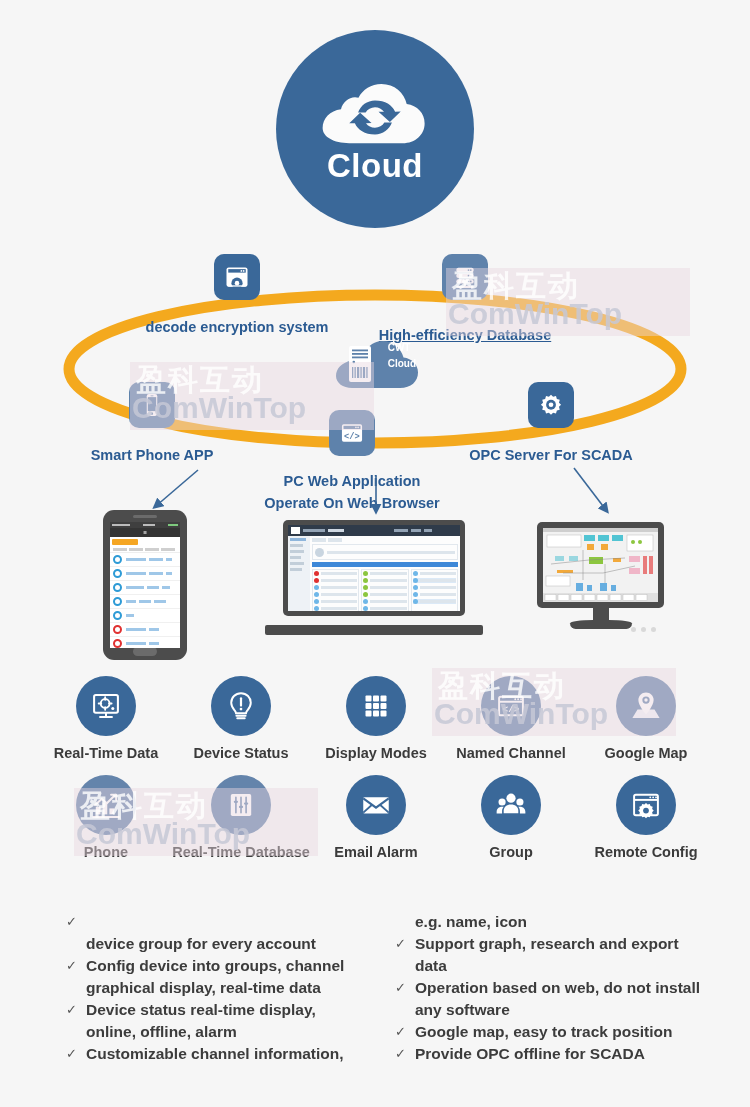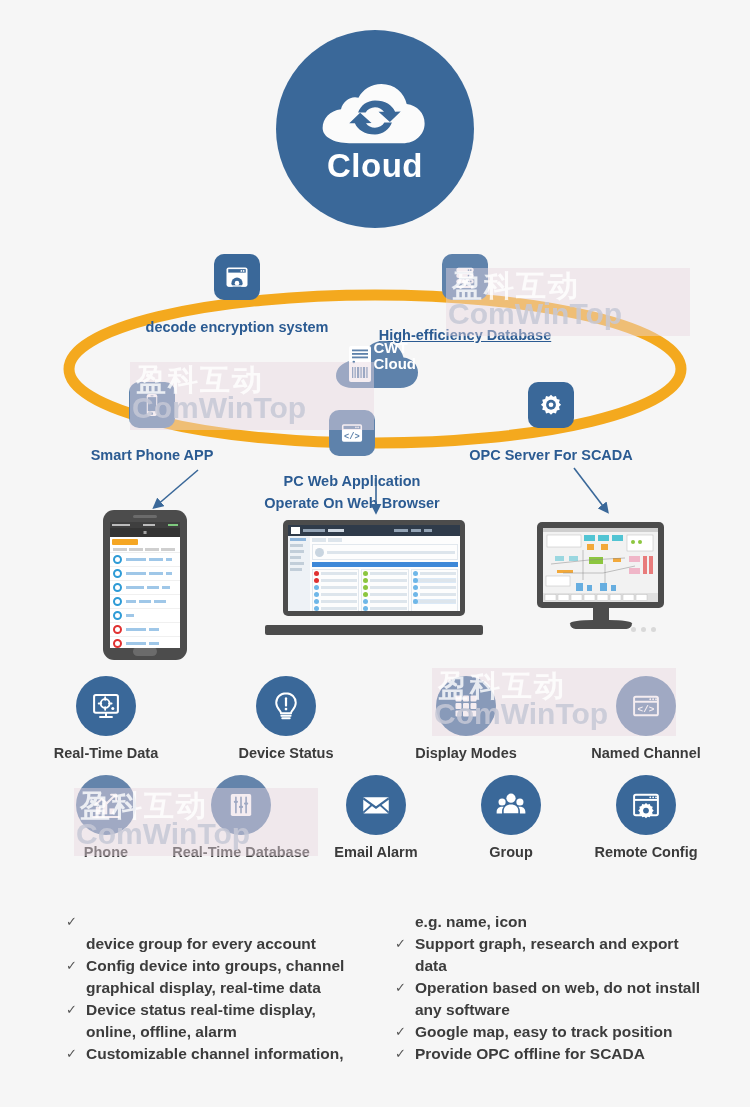--- a/index.html
+++ b/index.html
@@ -52,21 +52,21 @@
   .node-ico.soft { background:#5e82ab; }
   .node-lbl {
     margin-top:7px; font-size:14.5px; font-weight:bold; color:#2b5b92;
     text-align:center; white-space:nowrap; line-height:16px;
   }
   .node-lbl.multi { white-space:normal; }
 
   
   .cwt { position:absolute; left:332px; top:332px; width:88px; height:62px; }
   .cwt-text {
-    position:absolute; right:4px; top:8px; color:#fff; font-size:15px;
+    position:absolute; right:4px; top:8px; color:#fff; font-size:10px;
     font-weight:bold; line-height:16px; text-align:left;
   }
 
   
   .arrow { position:absolute; }
 
   .phone {
     position:absolute; left:103px; top:510px; width:84px; height:150px;
     background:#4c4c4c; border-radius:11px; padding:12px 7px;
   }
@@ -590,20 +590,31 @@
             <path d="M6 15h28" stroke="#fff" stroke-width="2.3"></path>
             <circle cx="25" cy="12" r="1.1" fill="#fff"></circle>
               <circle cx="28.4" cy="12" r="1.1" fill="#fff"></circle>
               <circle cx="31.8" cy="12" r="1.1" fill="#fff"></circle>
             <text x="20" y="27.5" font-size="11" font-family="Liberation Mono, monospace" font-weight="bold" fill="#fff" text-anchor="middle">&lt;/&gt;</text>
           </svg>
         </div>
         <div class="flbl">Named Channel</div>
       </div>
 
+      <div class="fitem">
+        <div class="fcirc soft">
+          <svg viewBox="0 0 40 40" width="34" height="34">
+            <path d="M10 24 L4 34h32l-6-10z" fill="#fff" opacity=".92"></path>
+            <path d="M20 4c-5 0-9 4-9 9 0 6.8 9 17 9 17s9-10.2 9-17c0-5-4-9-9-9z" fill="#fff"></path>
+            <circle cx="20" cy="13" r="4.3" fill="#6484ab"></circle>
+            <circle cx="20" cy="13" r="2" fill="#fff"></circle>
+          </svg>
+        </div>
+        <div class="flbl">Google Map</div>
+      </div>
     </div>
 
     <div class="frow">
       <div class="fitem">
         <div class="fcirc soft">
           <svg viewBox="0 0 40 40" width="34" height="34">
             <g fill="#fff">
               <rect x="8" y="22" width="5.5" height="9"></rect>
               <rect x="16" y="17" width="5.5" height="14"></rect>
               <rect x="24" y="24" width="5.5" height="7"></rect>

